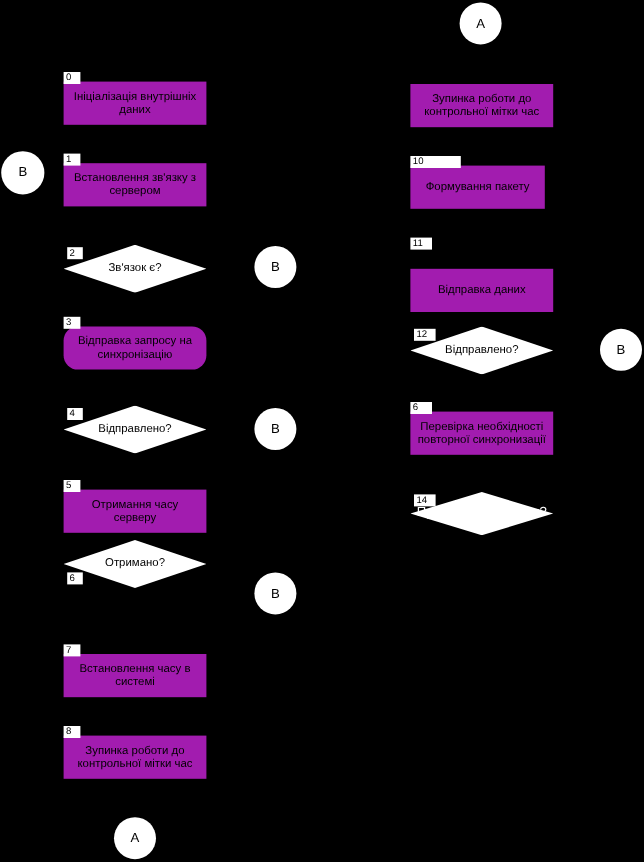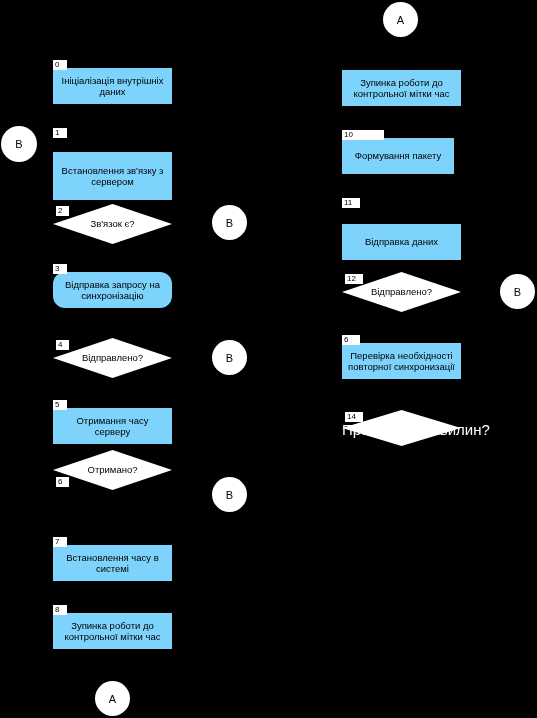--- a/index.html
+++ b/index.html
@@ -12,21 +12,21 @@
     width: 537px;
     height: 718px;
     background: #000000;
     font-family: "Liberation Sans", sans-serif;
     overflow: hidden;
   }
 
   
   .node-box {
     position: absolute;
-    background: #7dd3fc;
+    background: #a21caf;
     color: #000000;
     box-sizing: border-box;
     display: flex;
     align-items: center;
     justify-content: center;
     text-align: center;
     line-height: 1.18;
     font-size: 9.5px;
     padding: 2px 3px;
     white-space: pre-line;
@@ -51,21 +51,21 @@
   .node-diamond span {
     display: block;
     position: relative;
     z-index: 2;
   }
 
   
   .diamond-overflow-label {
     position: absolute;
     color: #ffffff;
-    font-size: 15px;
+    font-size: 11px;
     text-align: center;
     white-space: nowrap;
     pointer-events: none;
   }
 
   
   .connector {
     position: absolute;
     background: #ffffff;
     color: #000000;
@@ -94,21 +94,21 @@
 <body>
 
 <div id="canvas">
 
   <div class="node-box" style="left:53px; top:68px; width:119px; height:36px;">
     <span>Ініціалізація внутрішніх
 даних</span>
   </div>
   <div class="node-tag" style="left:53px; top:60px; width:14px;">0</div>
 
-  <div class="node-box" style="left:53px; top:152px; width:119px; height:48px;">
+  <div class="node-box" style="left:53px; top:136px; width:119px; height:36px;">
     <span>Встановлення зв'язку з
 сервером</span>
   </div>
   <div class="node-tag" style="left:53px; top:128px; width:14px;">1</div>
 
   <div class="node-diamond" style="left:53px; top:204px; width:119px; height:40px;">
     <span>Зв'язок є?</span>
   </div>
   <div class="node-tag" style="left:56px; top:206px; width:13px;">2</div>
 

